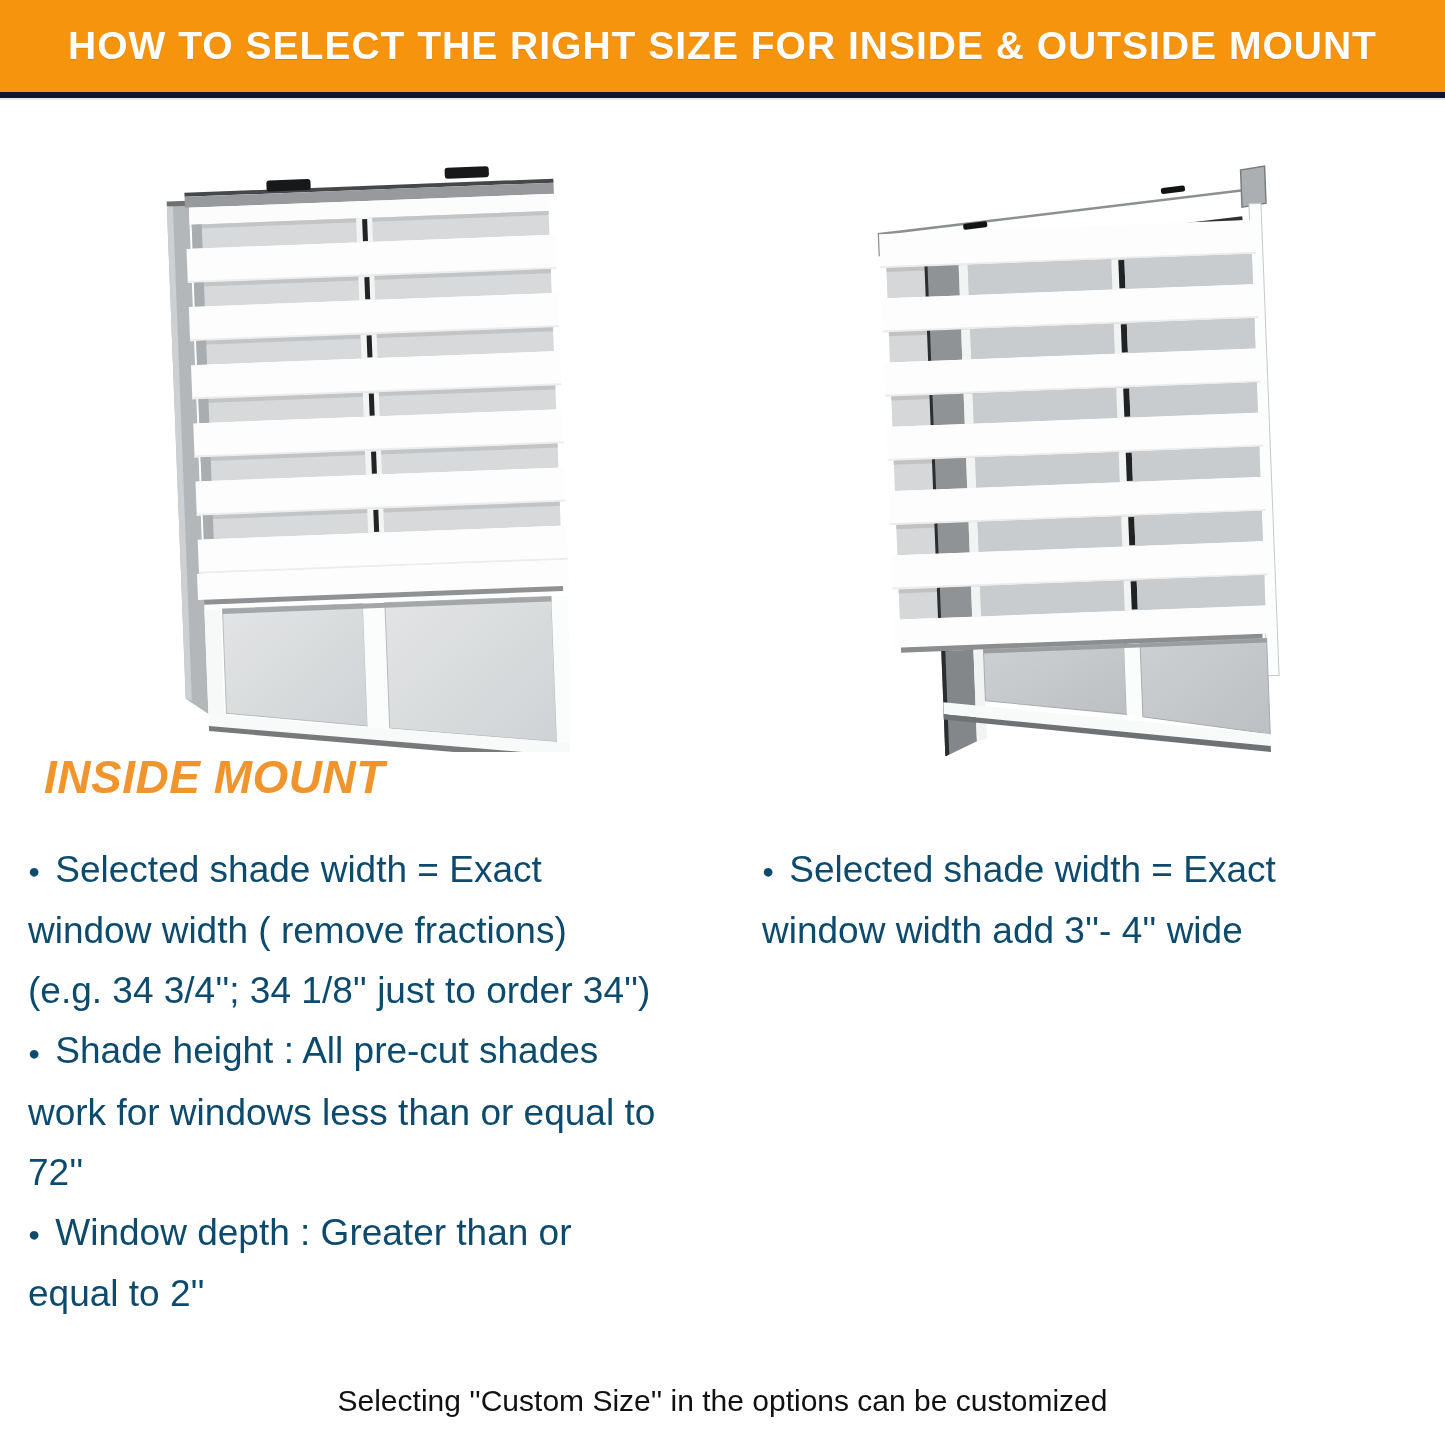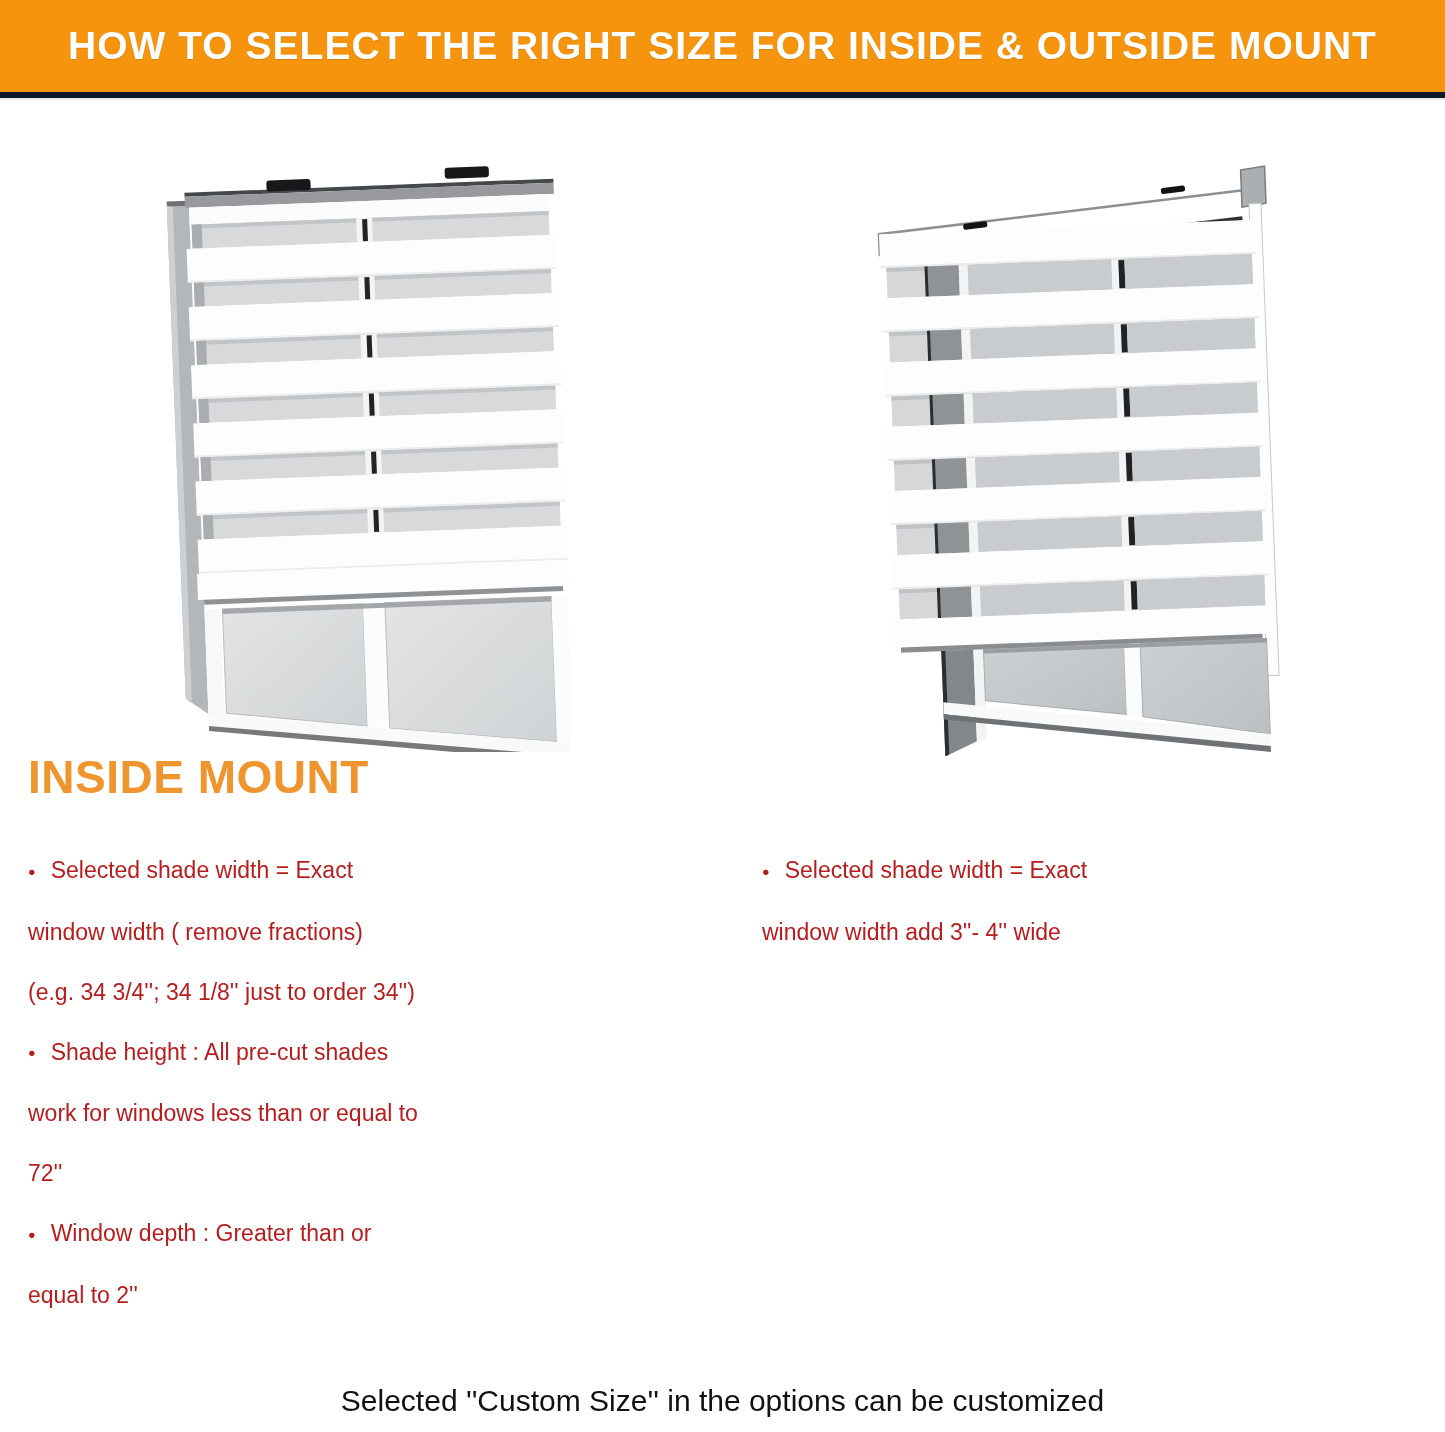--- a/index.html
+++ b/index.html
@@ -32,30 +32,30 @@
   .fig-right{left:872px;top:138px;width:424px;height:618px;}
   .fig svg{width:100%;height:100%;display:block;}
   
   .mount-heading{
     position:absolute;top:750px;
     margin:0;
     font-size:46px;font-weight:bold;letter-spacing:0.5px;
     color:#f0952e;
     white-space:nowrap;
   }
-  .heading-left{left:28px;}
+  .heading-left{left:44px;font-style:italic;}
   .heading-right{left:788px;}
   
   .bullets{position:absolute;top:840px;}
   .bullets-left{left:28px;}
   .bullets-right{left:762px;}
   .bullets p{
     margin:0;
-    font-size:23px;line-height:60px;
-    color:#b91c1c;
+    font-size:37px;line-height:60px;
+    color:#0c4a6e;
     white-space:pre;
   }
   .bullets p::before{
     content:"●";
     font-size:0.55em;
     vertical-align:0.18em;
     margin-right:15px;
   }
   
   .note{
@@ -215,15 +215,15 @@
 72''</p>
     <p>Window depth : Greater than or
 equal to 2''</p>
   </div>
 
   <div class="bullets bullets-right">
     <p>Selected shade width = Exact
 window width add 3''- 4'' wide</p>
   </div>
 
-  <p class="note">Selected ''Custom Size'' in the options can be customized</p>
+  <p class="note">Selecting ''Custom Size'' in the options can be customized</p>
 
 </div>
 
 </body></html>

